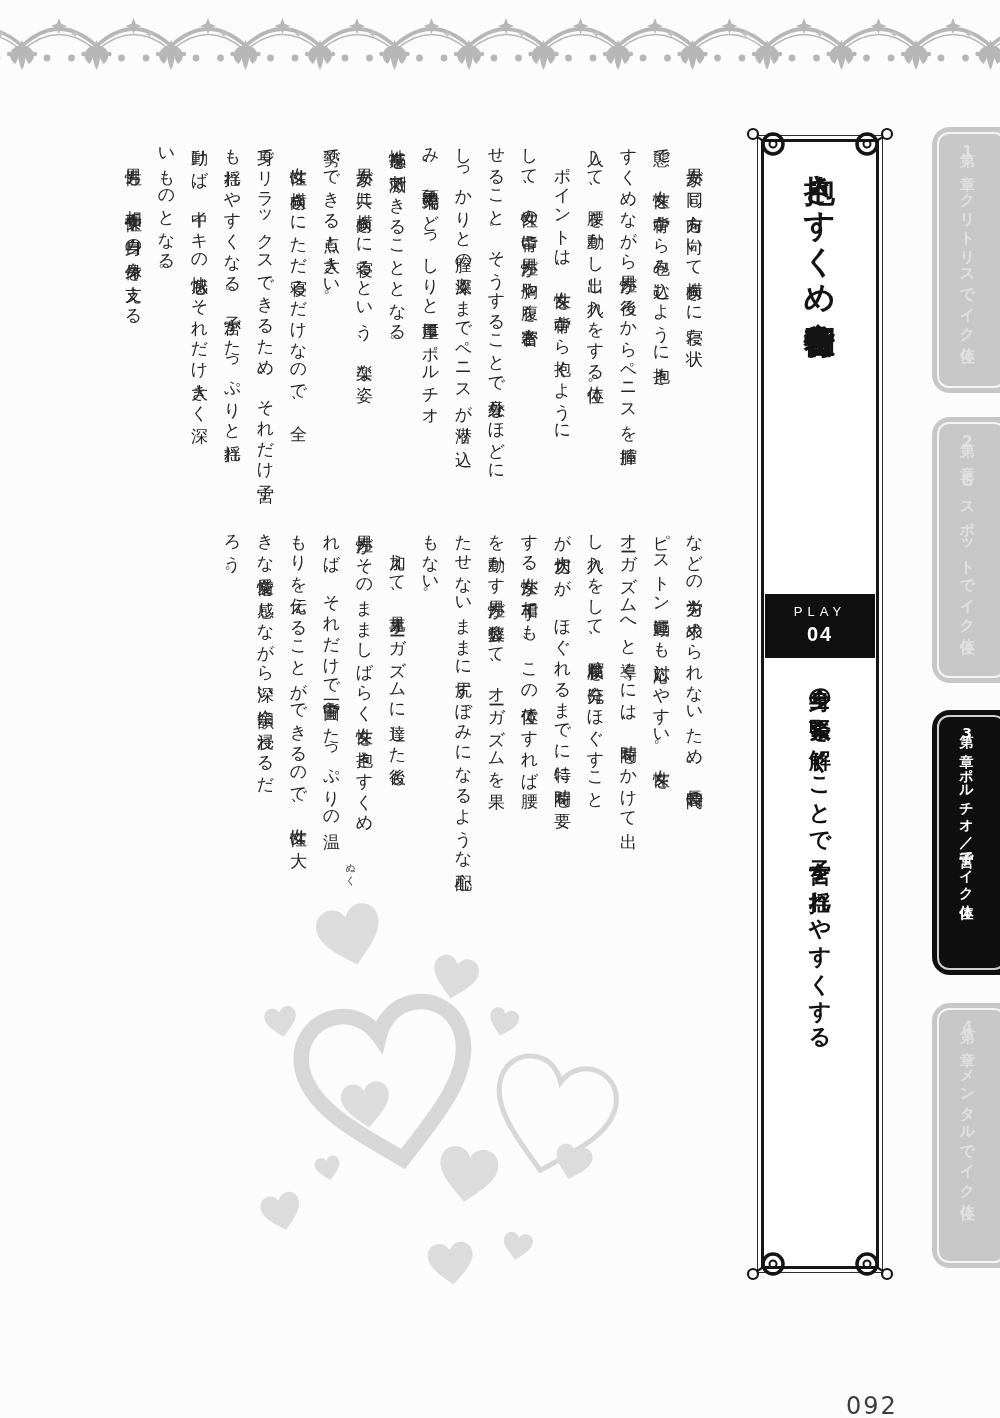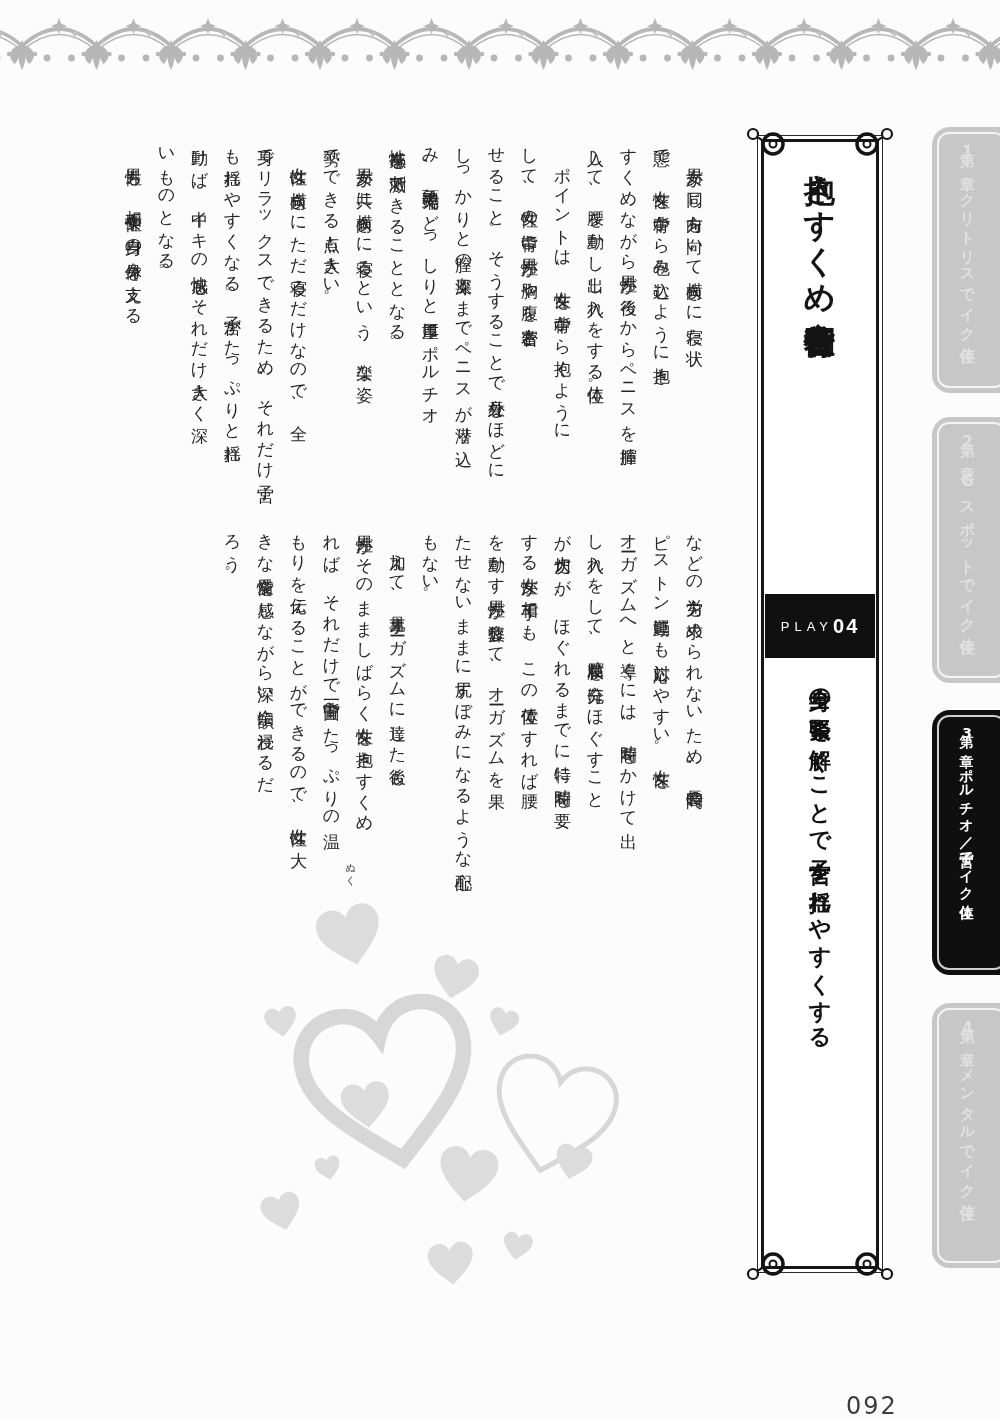--- a/index.html
+++ b/index.html
@@ -17,21 +17,21 @@
   }
   .tb-frame{position:absolute; inset:3px; border:3px solid #161616;}
   .tb-title{
     position:absolute; top:15px; left:50%; transform:translateX(-50%);
     writing-mode:vertical-rl; text-orientation:upright;
     font-size:31px; font-weight:700; letter-spacing:1px; color:#141414;
     font-family:"DejaVu Serif","Liberation Serif",serif; white-space:nowrap;
   }
   .tb-play{
     position:absolute; top:458px; left:7px; right:7px; height:64px;
-    background:#101010; color:#fff; display:flex; 
+    background:#101010; color:#fff; display:flex; flex-direction:column;
     align-items:center; justify-content:center;
     font-family:"Liberation Sans","DejaVu Sans",sans-serif;
   }
   .tb-play .play-word{font-size:13px; letter-spacing:5px; line-height:15px;}
   .tb-play .play-num{font-size:20px; font-weight:700; line-height:30px; letter-spacing:2px;}
   .tb-subtitle{
     position:absolute; top:534px; left:50%; transform:translateX(-50%);
     writing-mode:vertical-rl; text-orientation:upright;
     font-size:22px; font-weight:700; letter-spacing:2px; color:#111;
     font-family:"DejaVu Sans","Liberation Sans",sans-serif; white-space:nowrap;

